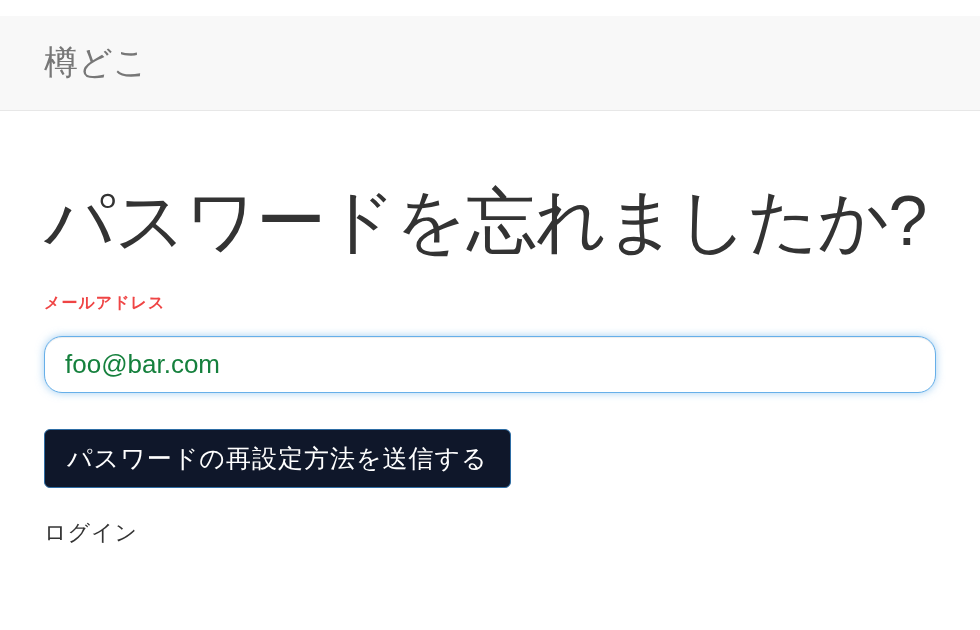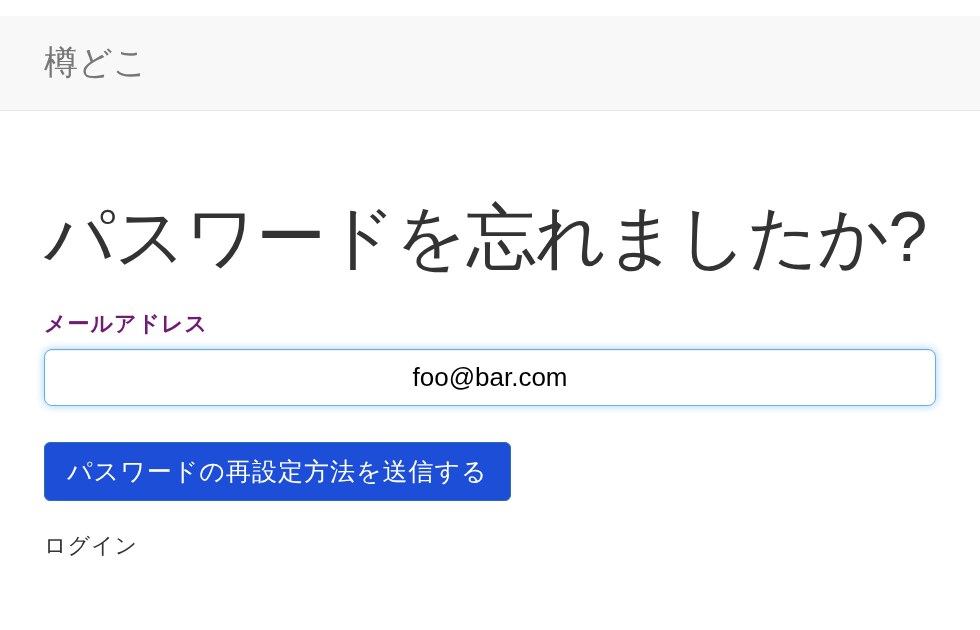--- a/index.html
+++ b/index.html
@@ -24,48 +24,47 @@
       font-weight: 400;
       cursor: pointer;
     }
     .container {
       padding: 40px 44px;
     }
     .page-title {
       font-size: 70px;
       font-weight: 400;
       color: #333333;
-      margin-top: 40px;
+      margin-top: 24px;
       margin-bottom: 24px;
       letter-spacing: -1px;
     }
     .form-label {
       display: block;
-      font-size: 22px;
+      font-size: 16px;
       font-weight: 700;
-      color: #701a75;
-      margin-bottom: 10px;
+      color: #ef4444;
+      margin-bottom: 22px;
       letter-spacing: 1px;
     }
     .form-input {
       width: 100%;
       font-size: 26px;
       padding: 12px 20px;
       border: 1px solid #66afe9;
-      border-radius: 8px;
+      border-radius: 18px;
       outline: none;
-      color: #000000;
+      color: #15803d;
       box-shadow: 0 0 8px rgba(102,175,233,0.6), inset 0 1px 1px rgba(0,0,0,0.075);
       font-family: inherit;
-      text-align: center;
     }
     .btn-primary {
       display: inline-block;
       margin-top: 36px;
-      background: #1d4ed8;
+      background: #0f172a;
       color: #ffffff;
       border: 1px solid #2e6da4;
       border-radius: 6px;
       padding: 12px 22px;
       font-size: 25px;
       font-weight: 400;
       cursor: pointer;
       font-family: inherit;
       letter-spacing: 1px;
     }

